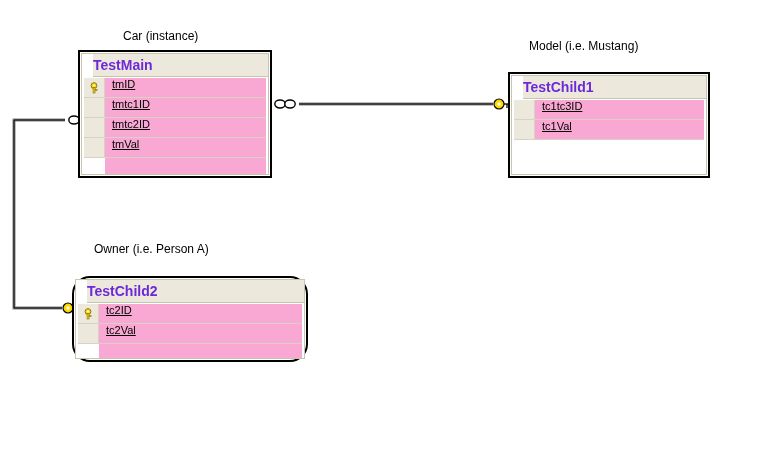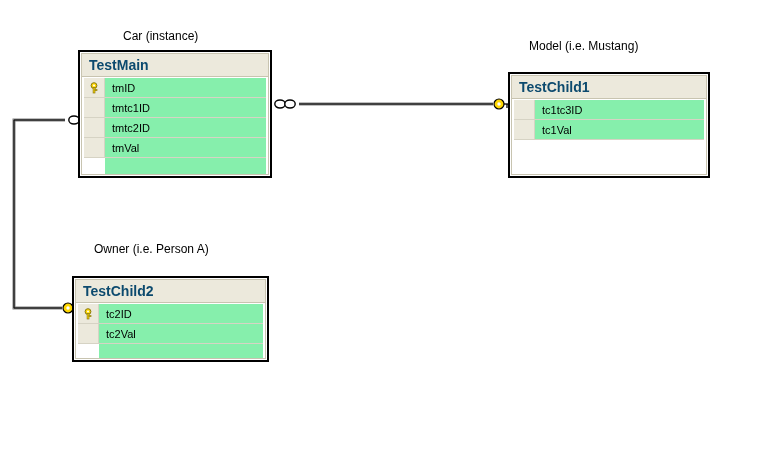--- a/index.html
+++ b/index.html
@@ -56,38 +56,39 @@
     border: 1px solid #c8c4b0;
     background: #ffffff;
     height: 100%;
     overflow: hidden;
   }
   .entity-title {
     box-sizing: border-box;
     background: #ece9dc;
     font-size: 14px;
     font-weight: bold;
-    color: #0c4a6e;
-    padding: 3px 0 3px 7px;
+    color: #6d28d9;
+    padding: 3px 0 3px 0;
     line-height: 16px;
     white-space: nowrap;
     border-bottom: 1px solid #c8c4b0;
+    margin-left: 11px;
   }
   .entity-rows {
     box-sizing: border-box;
     padding: 1px 2px 2px 2px;
     background: #ffffff;
   }
   .entity-row {
     box-sizing: border-box;
     display: flex;
-    align-items: center;
     height: 20px;
     border-bottom: 1px solid #d6d3c4;
-    background: #86efac;
+    background: #f9a8d4;
+    text-decoration: underline;
   }
   .entity-row.empty-row {
     border-bottom: none;
     height: 20px;
   }
   .row-gutter {
     box-sizing: border-box;
     width: 21px;
     min-width: 21px;
     height: 100%;
@@ -235,21 +236,21 @@
 
         <div class="entity-row">
           <span class="row-gutter"></span>
           <span class="row-label">tc1Val</span>
         </div>
 
       </div>
     </div>
   </div>
 
-  <div class="entity" style="left:72px; top:268px; width:197px; height:86px;">
+  <div class="entity" style="left:72px; top:268px; width:236px; height:86px;border-radius:18px;">
     <div class="entity-inner">
       <div class="entity-title">TestChild2</div>
       <div class="entity-rows">
 
         <div class="entity-row">
           <span class="row-gutter">
             <span class="key-icon">
               <svg width="12" height="12" viewBox="0 0 12 12">
                 <circle cx="6" cy="3.6" r="2.9" fill="#ffd700" stroke="#8a7a10" stroke-width="1"></circle>
                 <circle cx="6" cy="3.6" r="1" fill="#ffffff"></circle>

